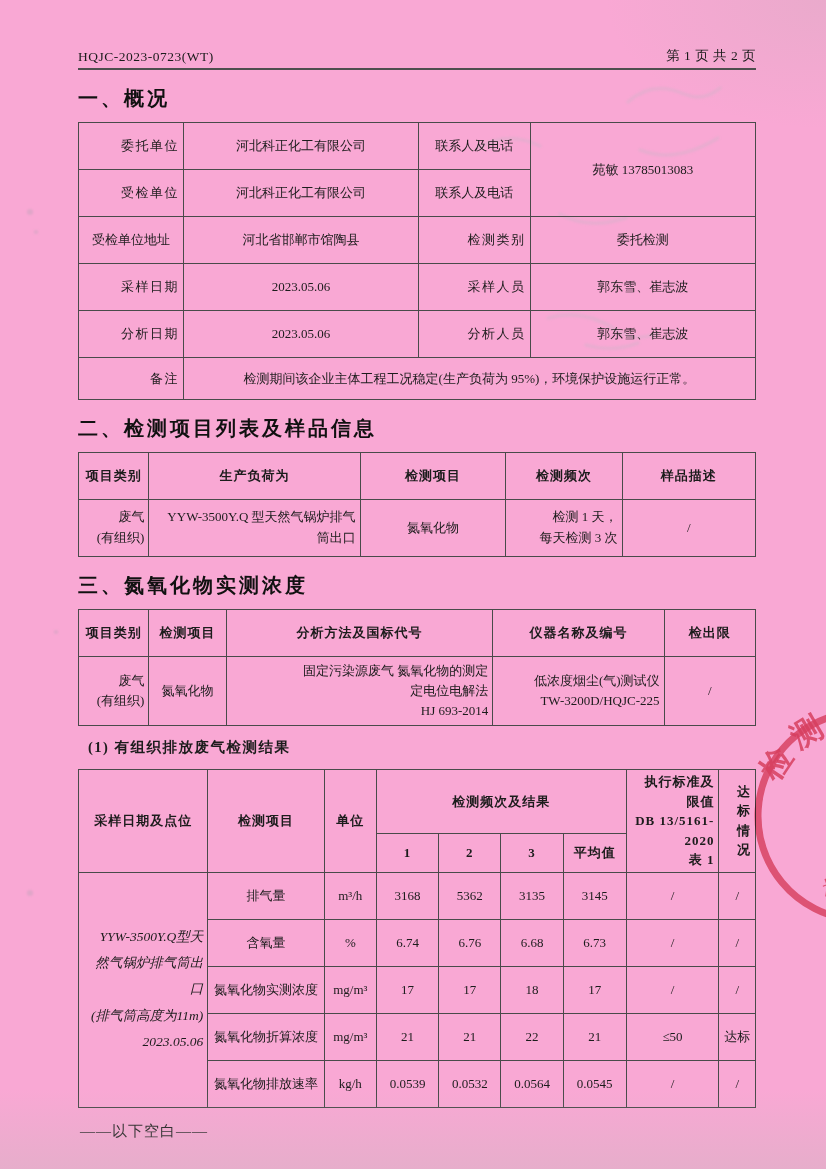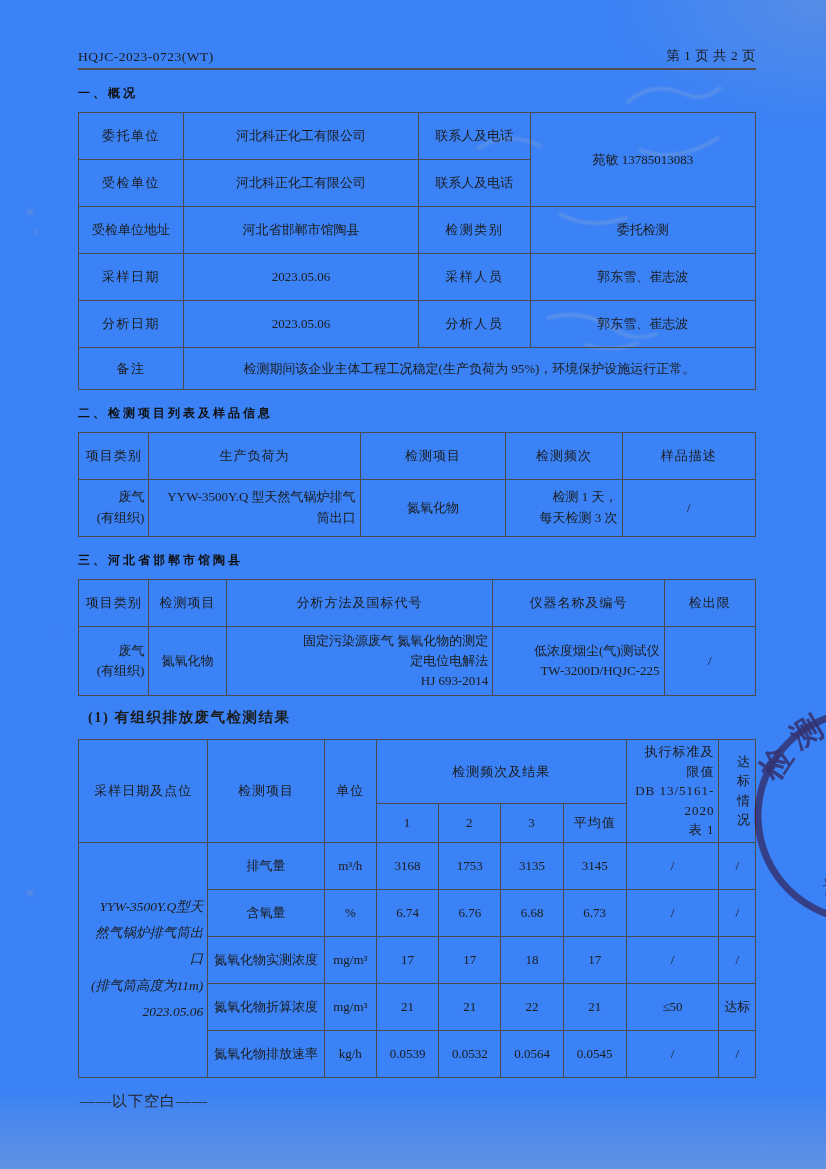--- a/index.html
+++ b/index.html
@@ -1,41 +1,41 @@
 <!DOCTYPE html>
 <html><head>
 <meta charset="utf-8">
 <style>
   html,body{margin:0;padding:0;background:#e8e7e4;}
   .page{
     position:relative;width:826px;height:1169px;margin:0 auto;
-    background:#3b82f6;overflow:hidden;color:#1c1c1c;
+    background:#f9a8d4;overflow:hidden;color:#1c1c1c;
     font-family:"Liberation Serif","DejaVu Serif",serif;
   }
   .page::before{
     content:'';position:absolute;top:0;right:0;width:240px;height:140px;pointer-events:none;
     background:radial-gradient(ellipse at top right, rgba(180,178,174,.22), rgba(180,178,174,0) 65%);
   }
   .page::after{
     content:'';position:absolute;left:0;right:0;bottom:0;height:80px;pointer-events:none;
     background:linear-gradient(180deg, rgba(188,186,182,0) 0%, rgba(188,186,182,.30) 100%);
   }
   .content{position:absolute;left:78px;top:0;width:678px;}
   .header{
     margin-top:47px;display:flex;justify-content:space-between;align-items:flex-end;
     border-bottom:2px solid #4e4e4e;padding-bottom:3px;font-size:13.5px;letter-spacing:.5px;
   }
-  .sec-title{font-size:12px;font-weight:bold;margin:15px 0 0 0;letter-spacing:3px;color:#111;}
+  .sec-title{font-size:20px;font-weight:bold;margin:15px 0 0 0;letter-spacing:3px;color:#111;}
   .sub-title{font-size:14.5px;font-weight:bold;margin:12px 0 12px 10px;letter-spacing:1.5px;}
   table{width:100%;border-collapse:collapse;margin-top:10px;font-size:13px;text-align:center;table-layout:fixed;}
   table{border:1.5px solid #3c3c3c;}
   td,th{border:1px solid #4a4a4a;padding:2px 4px;vertical-align:middle;font-weight:normal;}
-  th{font-weight:normal;letter-spacing:1px;}
+  th{font-weight:bold;letter-spacing:1px;}
   .pre{white-space:pre-line;text-align:right;}
-  .lsp{letter-spacing:1.5px;}
+  .lsp{letter-spacing:1.5px;text-align:right;}
   
   .t1 td{height:42px;}
   .t1 tr.remark td{height:37px;}
   
   .t2 th{height:42px;}
   .t2 td{height:52px;line-height:1.6;}
   
   .t3 th{height:42px;}
   .t3 td{height:64px;line-height:1.55;}
   
@@ -147,21 +147,21 @@
         <td class="pre">YYW-3500Y.Q 型天然气锅炉排气
 筒出口</td>
         <td>氮氧化物</td>
         <td class="pre">检测 1 天，
 每天检测 3 次</td>
         <td>/</td>
       </tr>
     </tbody>
       </table>
 
-    <h2 class="sec-title">三、河北省邯郸市馆陶县</h2>
+    <h2 class="sec-title">三、氮氧化物实测浓度</h2>
     <table class="t3">
       <colgroup>
           <col style="width:10.4%">
           <col style="width:11.4%">
           <col style="width:39.4%">
           <col style="width:25.3%">
           <col style="width:13.5%">
         </colgroup>
       <tbody>
           <tr>
@@ -217,21 +217,21 @@
         <th class="small">平均值</th>
       </tr>
       <tr>
         <td rowspan="5" class="pre sample-cell">YYW-3500Y.Q型天
 然气锅炉排气筒出口
 (排气筒高度为11m)
 2023.05.06</td>
         <td>排气量</td>
         <td>m³/h</td>
         <td>3168</td>
-        <td>1753</td>
+        <td>5362</td>
         <td>3135</td>
         <td>3145</td>
         <td>/</td>
         <td>/</td>
       </tr>
       <tr>
         <td>含氧量</td>
         <td>%</td>
         <td>6.74</td>
         <td>6.76</td>

